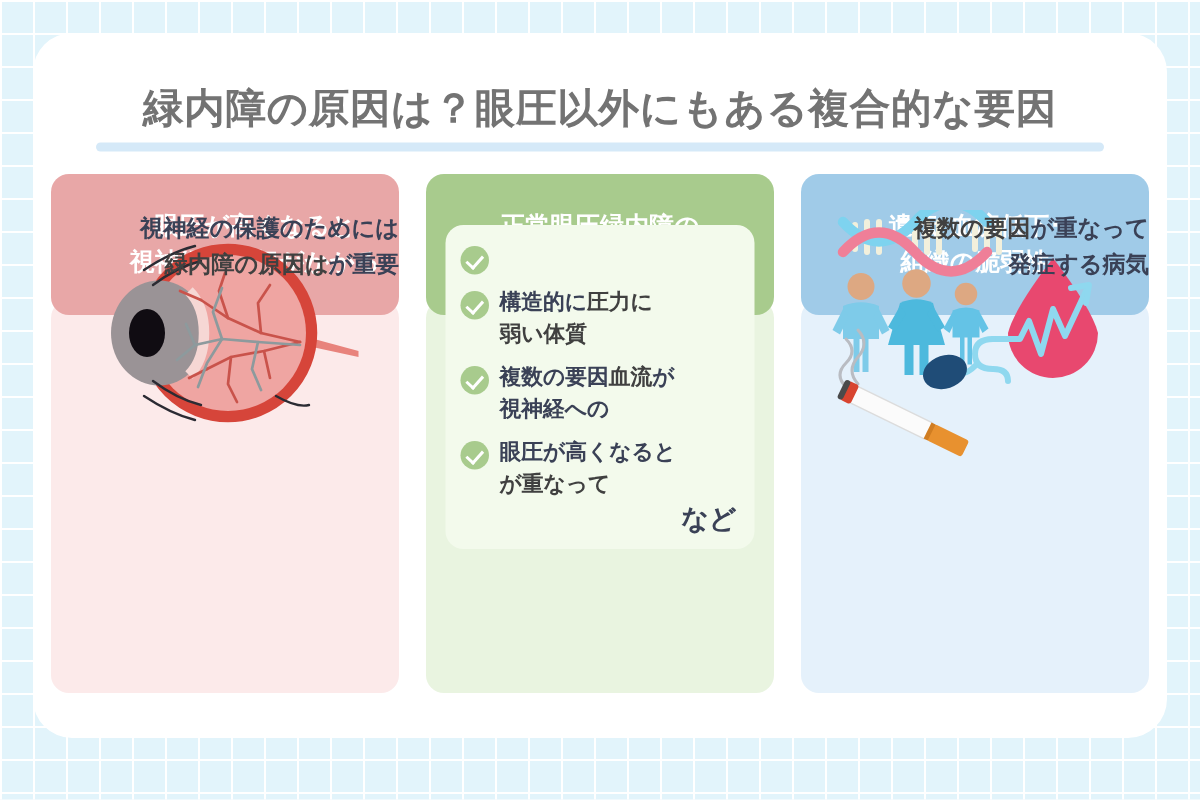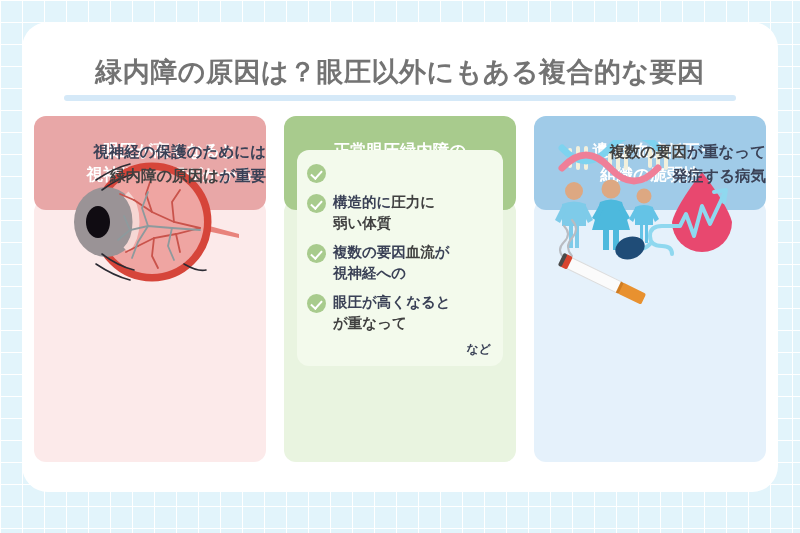--- a/index.html
+++ b/index.html
@@ -162,21 +162,21 @@
   .check-text {
     font-size: 14.5px;
     font-weight: bold;
     line-height: 1.42;
     color: #3a4156;
   }
   .nado {
     position: absolute;
     right: 12px;
     bottom: 8px;
-    font-size: 12px;
+    font-size: 18px;
     font-weight: bold;
     color: #3a4156;
     margin-top: 22px;
   }
 
   
   .icons-wrap {
     position: absolute;
     left: 0;
     top: 24px;

